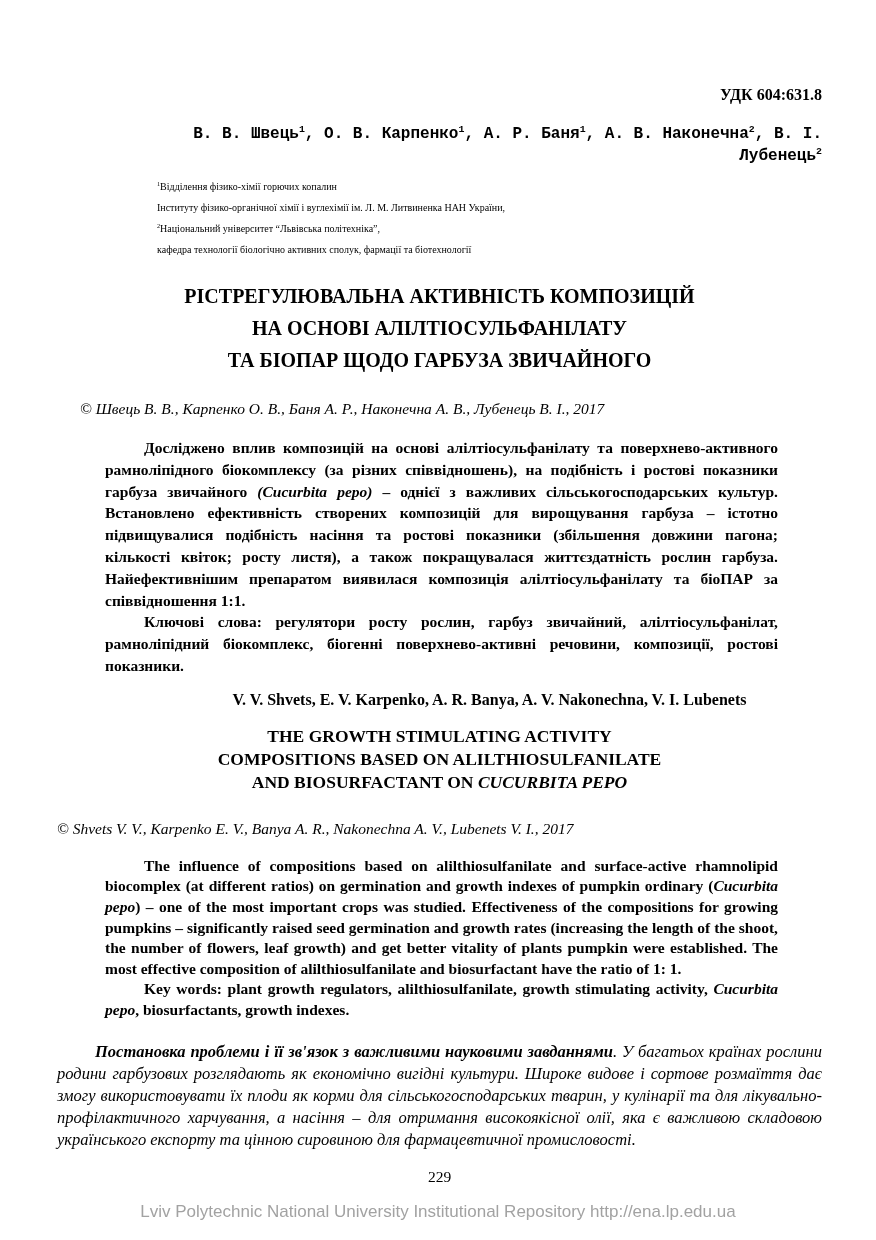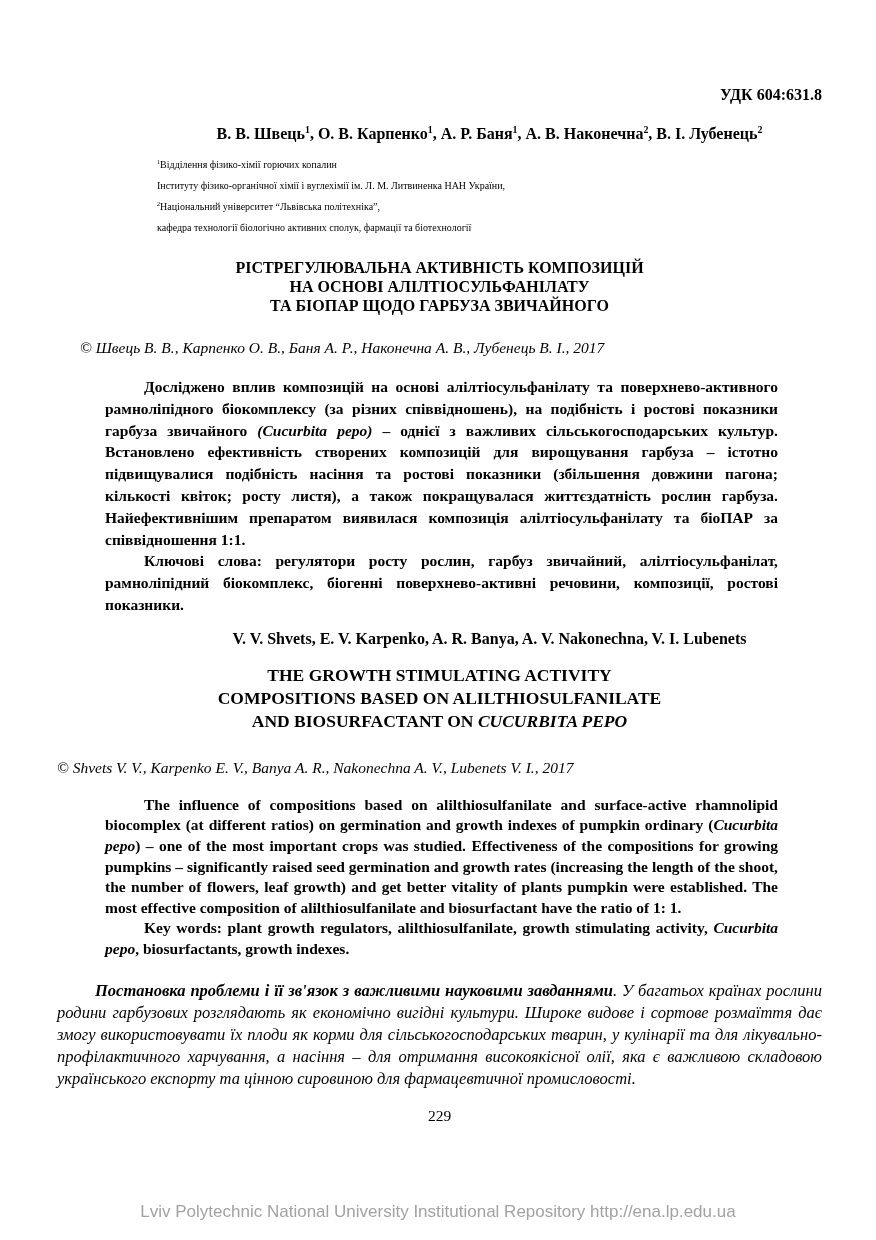--- a/index.html
+++ b/index.html
@@ -10,23 +10,23 @@
     padding:85px 54px 0 57px;
     background:#fff;
     font-family:"Liberation Serif","DejaVu Serif",serif;
     font-size:16px;color:#000;
     overflow:hidden;
   }
   sup{font-size:0.62em;vertical-align:super;line-height:0;}
   .i{font-style:italic;margin-top:11px;}
   .b{font-weight:bold;}
   .udc{text-align:right;font-weight:bold;font-size:16px;line-height:20px;}
-  .authors-ua{margin-top:18px;padding-left:100px;text-align:center;font-weight:bold;font-size:16px;line-height:22px;}
+  .authors-ua{margin-top:18px;padding-left:100px;text-align:right;font-weight:bold;font-size:16px;line-height:22px;font-family:Liberation Mono, monospace;}
   .affiliation{margin-top:9px;padding-left:100px;text-align:left;font-size:10px;line-height:21px;}
-  .title-ua{margin:20px 0 0 0;text-align:center;font-weight:bold;font-size:16px;line-height:19px;white-space:pre-line;}
+  .title-ua{margin:20px 0 0 0;text-align:center;font-weight:bold;font-size:20px;line-height:32px;white-space:pre-line;}
   .copyright{font-style:italic;font-size:15.5px;line-height:20px;}
   .copyright-ua{margin-top:23px;margin-left:23px;}
   .copyright-en{margin-top:25px;}
   .abstract{margin-left:48px;margin-right:44px;text-align:justify;font-weight:bold;font-size:15.5px;}
   .abstract p{margin:0;text-indent:39px;}
   .abstract-ua{margin-top:18px;line-height:21.8px;}
   .abstract-en{margin-top:17px;line-height:20.6px;}
   .authors-en{margin-top:12px;padding-left:100px;text-align:center;font-weight:bold;font-size:16px;line-height:22px;}
   .title-en{margin:14px 0 0 0;text-align:center;font-weight:bold;font-size:17.5px;line-height:23px;white-space:pre-line;}
   .body-para{margin:20px 0 0 0;text-align:justify;text-indent:38px;font-size:16.5px;line-height:22px;font-style:italic;}

